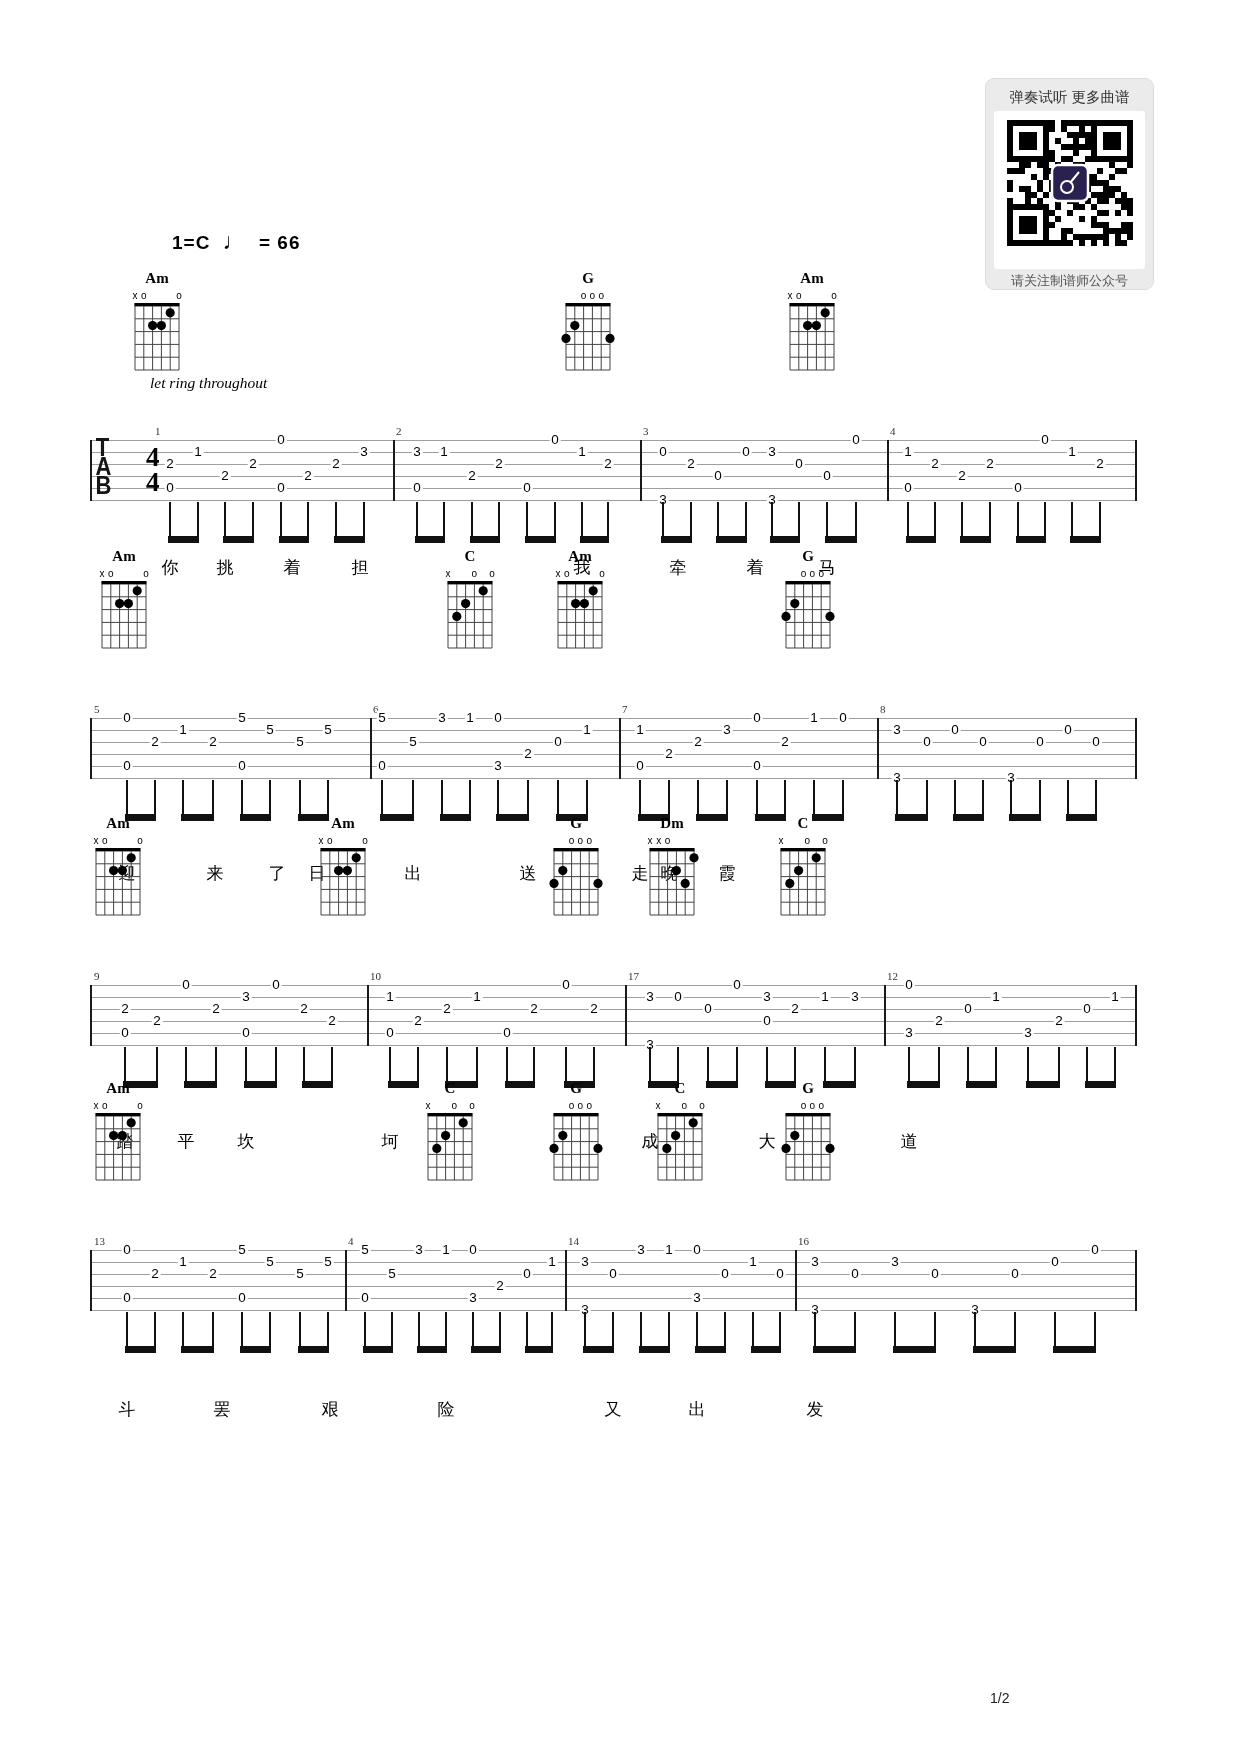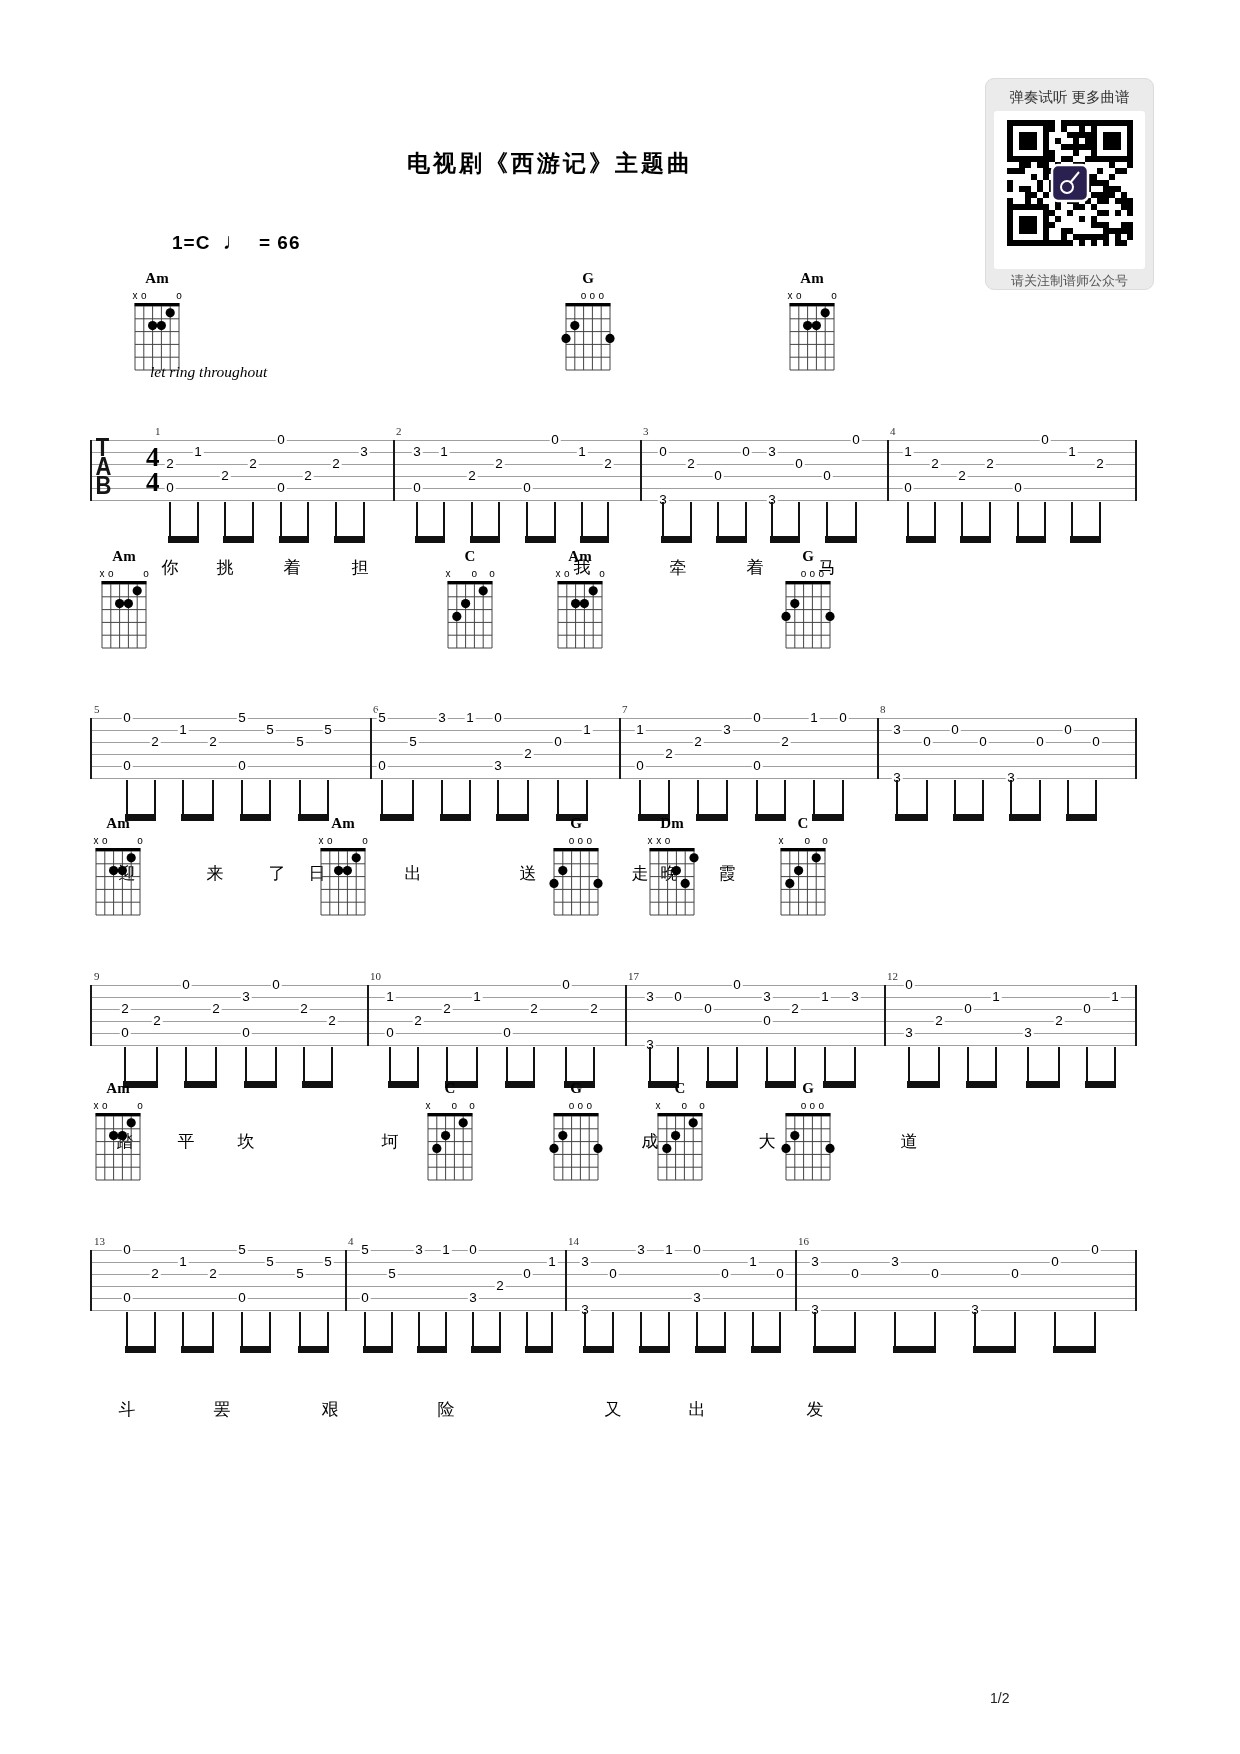--- a/index.html
+++ b/index.html
@@ -31,21 +31,20 @@
   .chord-name{transform:translateX(-50%);font-family:"Liberation Serif",serif;font-weight:700;font-size:15px;}
   .clef-letter{font-size:21px;font-weight:700;line-height:1;transform:scale(1.05,1.2);color:#151515;}
   .timesig{font-family:"Liberation Serif",serif;font-size:27px;font-weight:700;line-height:1;}
   .letring{font-family:"Liberation Serif",serif;font-style:italic;font-size:15.5px;}
   #pagenum{left:990px;top:1690px;font-size:14px;color:#222;}
 </style>
 </head>
 <body>
 
 <div id="sheet">
-  <div id="subtitle" class="abs">电视剧《西游记》主题曲</div>
 
   <div id="tempo" class="abs">
     <span>1=C</span>
     <span class="qnote">♩</span>
     <span>= 66</span>
   </div>
 
   <div id="qrbox" class="abs">
     <div id="qrhead" class="abs">弹奏试听 更多曲谱</div>
     <div id="qrwhite" class="abs">
@@ -275,21 +274,21 @@
       <div class="abs barline" style="left: 640px; top: 440px; height: 61px;"></div>
       <div class="abs measure-number" style="left: 643px; top: 425px;">3</div>
       <div class="abs barline" style="left: 887px; top: 440px; height: 61px;"></div>
       <div class="abs measure-number" style="left: 890px; top: 425px;">4</div>
       <div class="abs barline" style="left: 1135px; top: 440px; height: 61px;"></div>
       <div class="abs clef-letter" style="left: 96px; top: 437px;">T</div>
       <div class="abs clef-letter" style="left: 96px; top: 456px;">A</div>
       <div class="abs clef-letter" style="left: 96px; top: 475px;">B</div>
       <div class="abs timesig" style="left: 146px; top: 444px;">4</div>
       <div class="abs timesig" style="left: 146px; top: 469px;">4</div>
-      <div class="abs letring" style="left: 150px; top: 363px;">let ring throughout</div>
+      <div class="abs letring" style="left: 150px; top: 374px;">let ring throughout</div>
       <div class="abs tab-note" style="left: 170px; top: 464px;">2</div>
       <div class="abs tab-note" style="left: 170px; top: 488px;">0</div>
       <div class="abs stem" style="left: 169px; top: 502px; height: 41px;"></div>
       <div class="abs tab-note" style="left: 198px; top: 452px;">1</div>
       <div class="abs stem" style="left: 197px; top: 502px; height: 41px;"></div>
       <div class="abs tab-note" style="left: 225px; top: 476px;">2</div>
       <div class="abs stem" style="left: 224px; top: 502px; height: 41px;"></div>
       <div class="abs tab-note" style="left: 253px; top: 464px;">2</div>
       <div class="abs stem" style="left: 252px; top: 502px; height: 41px;"></div>
       <div class="abs tab-note" style="left: 281px; top: 440px;">0</div>

